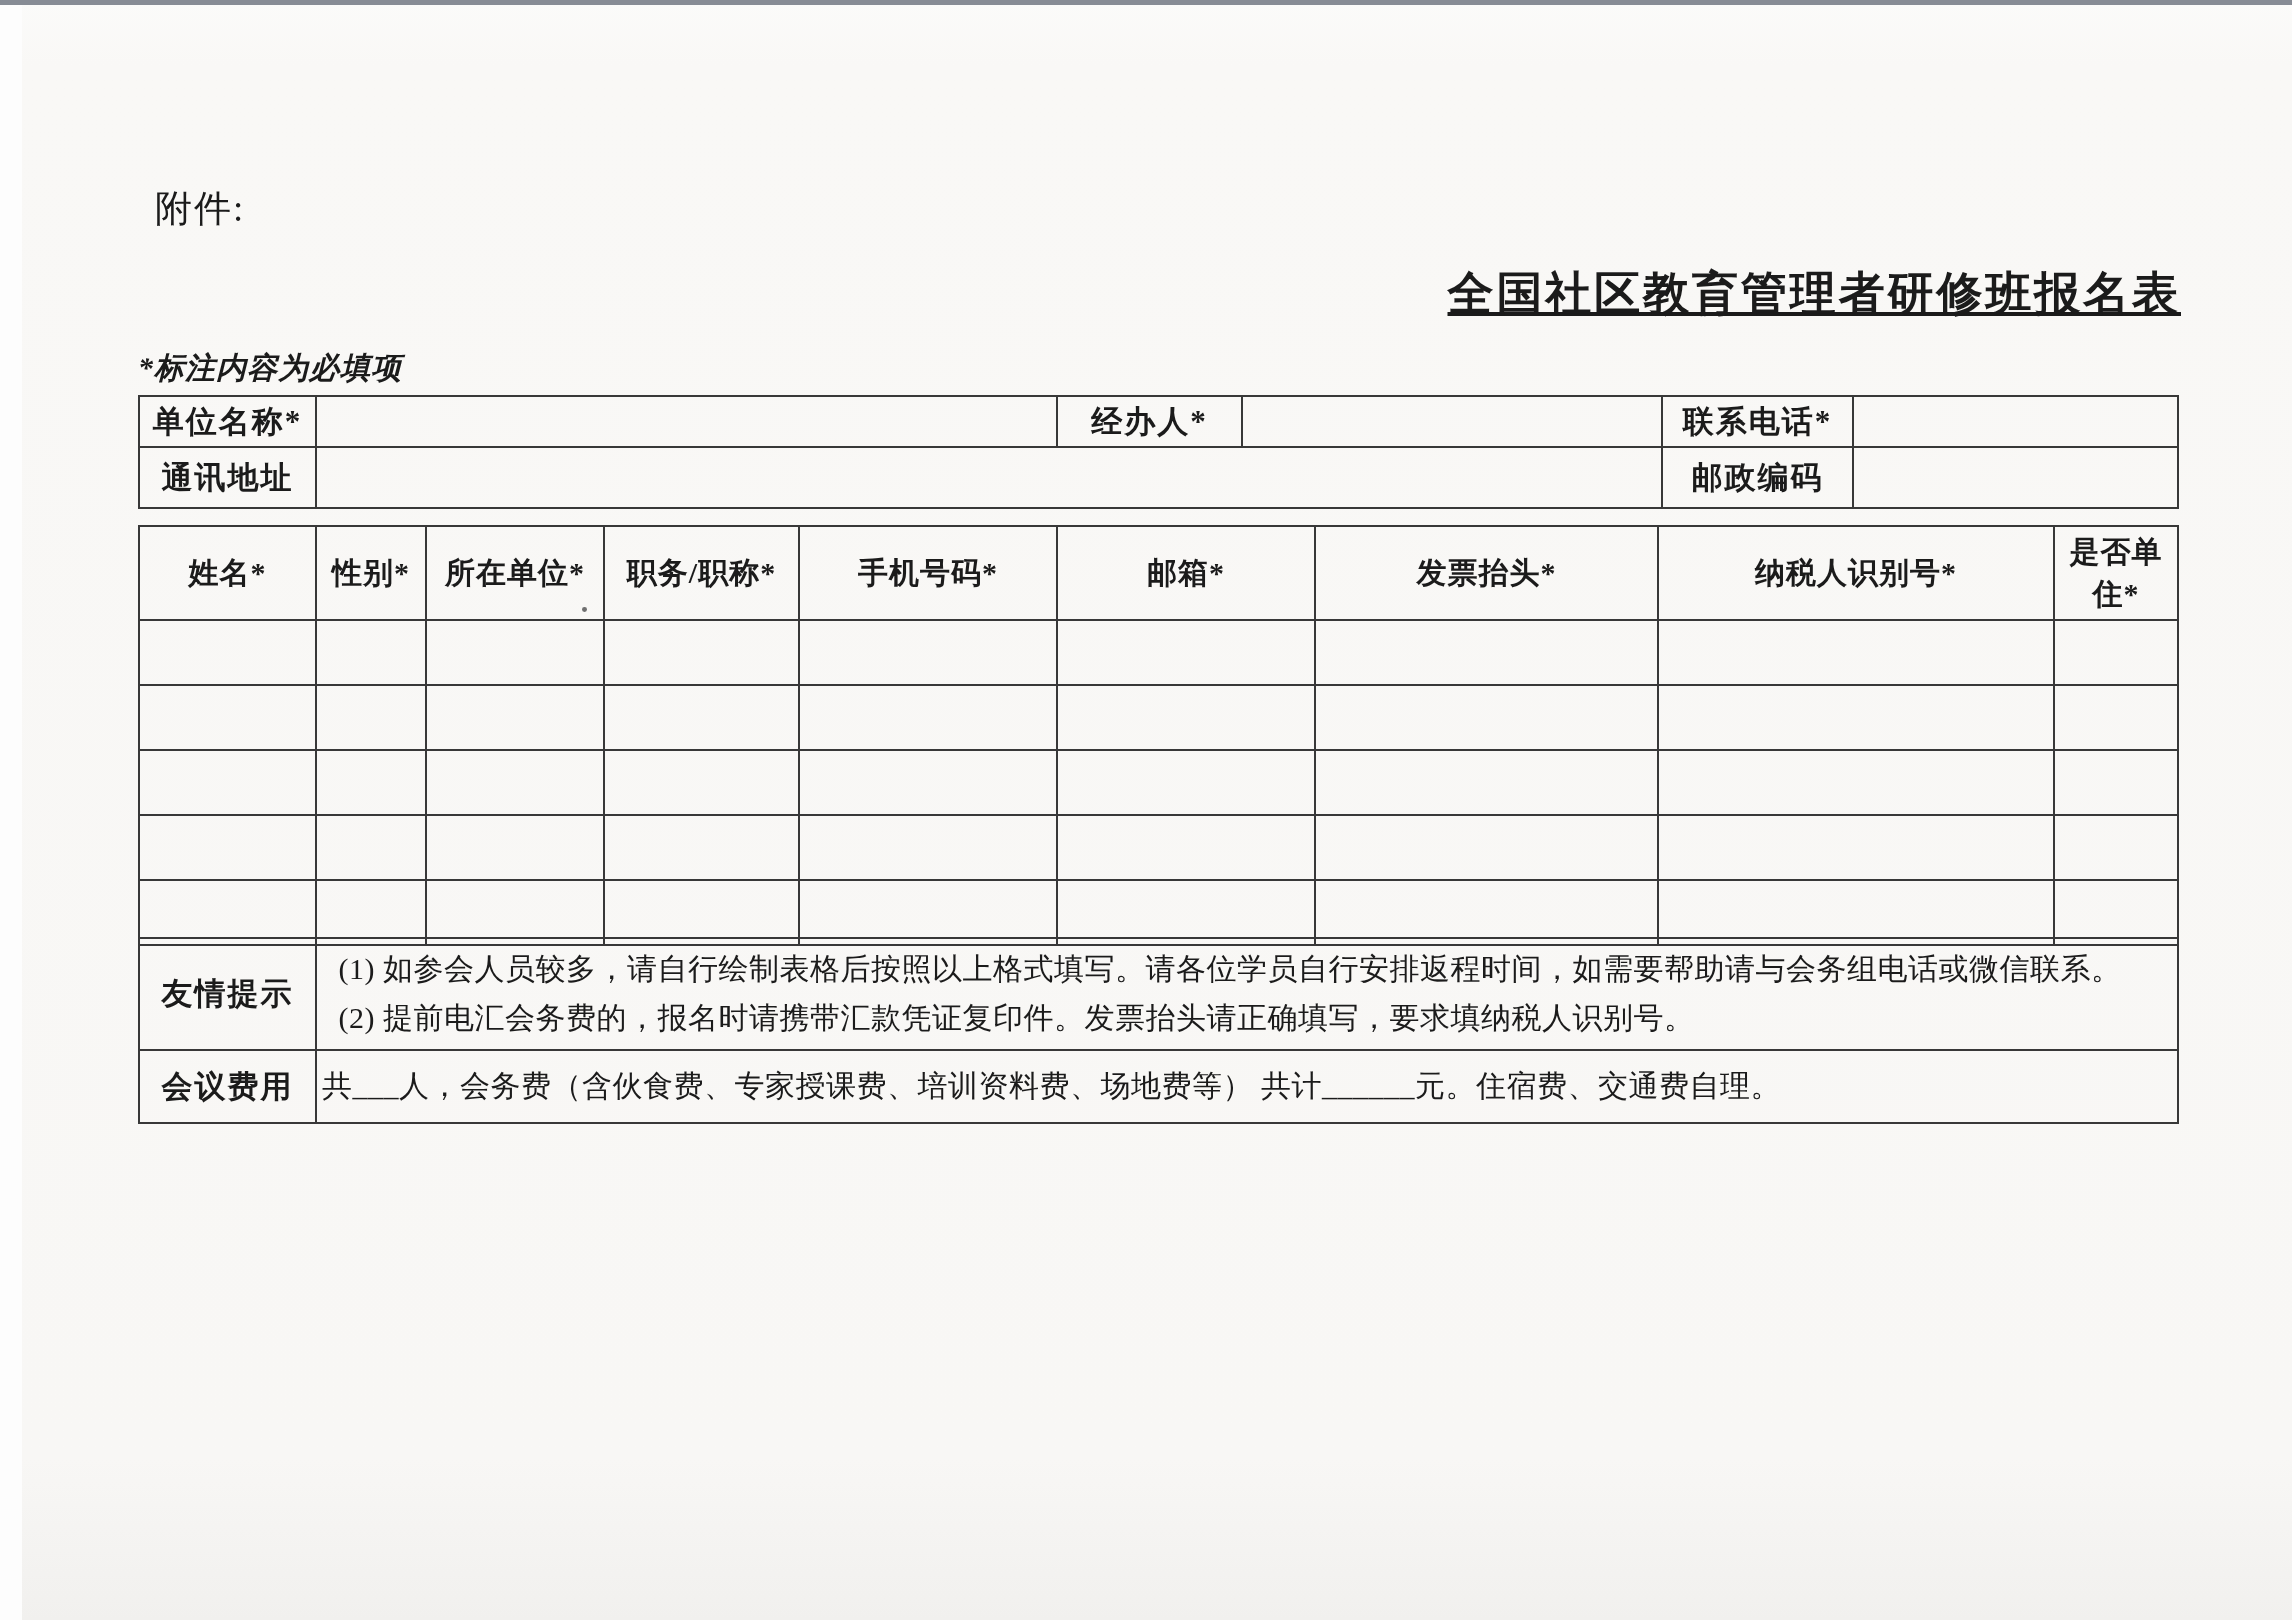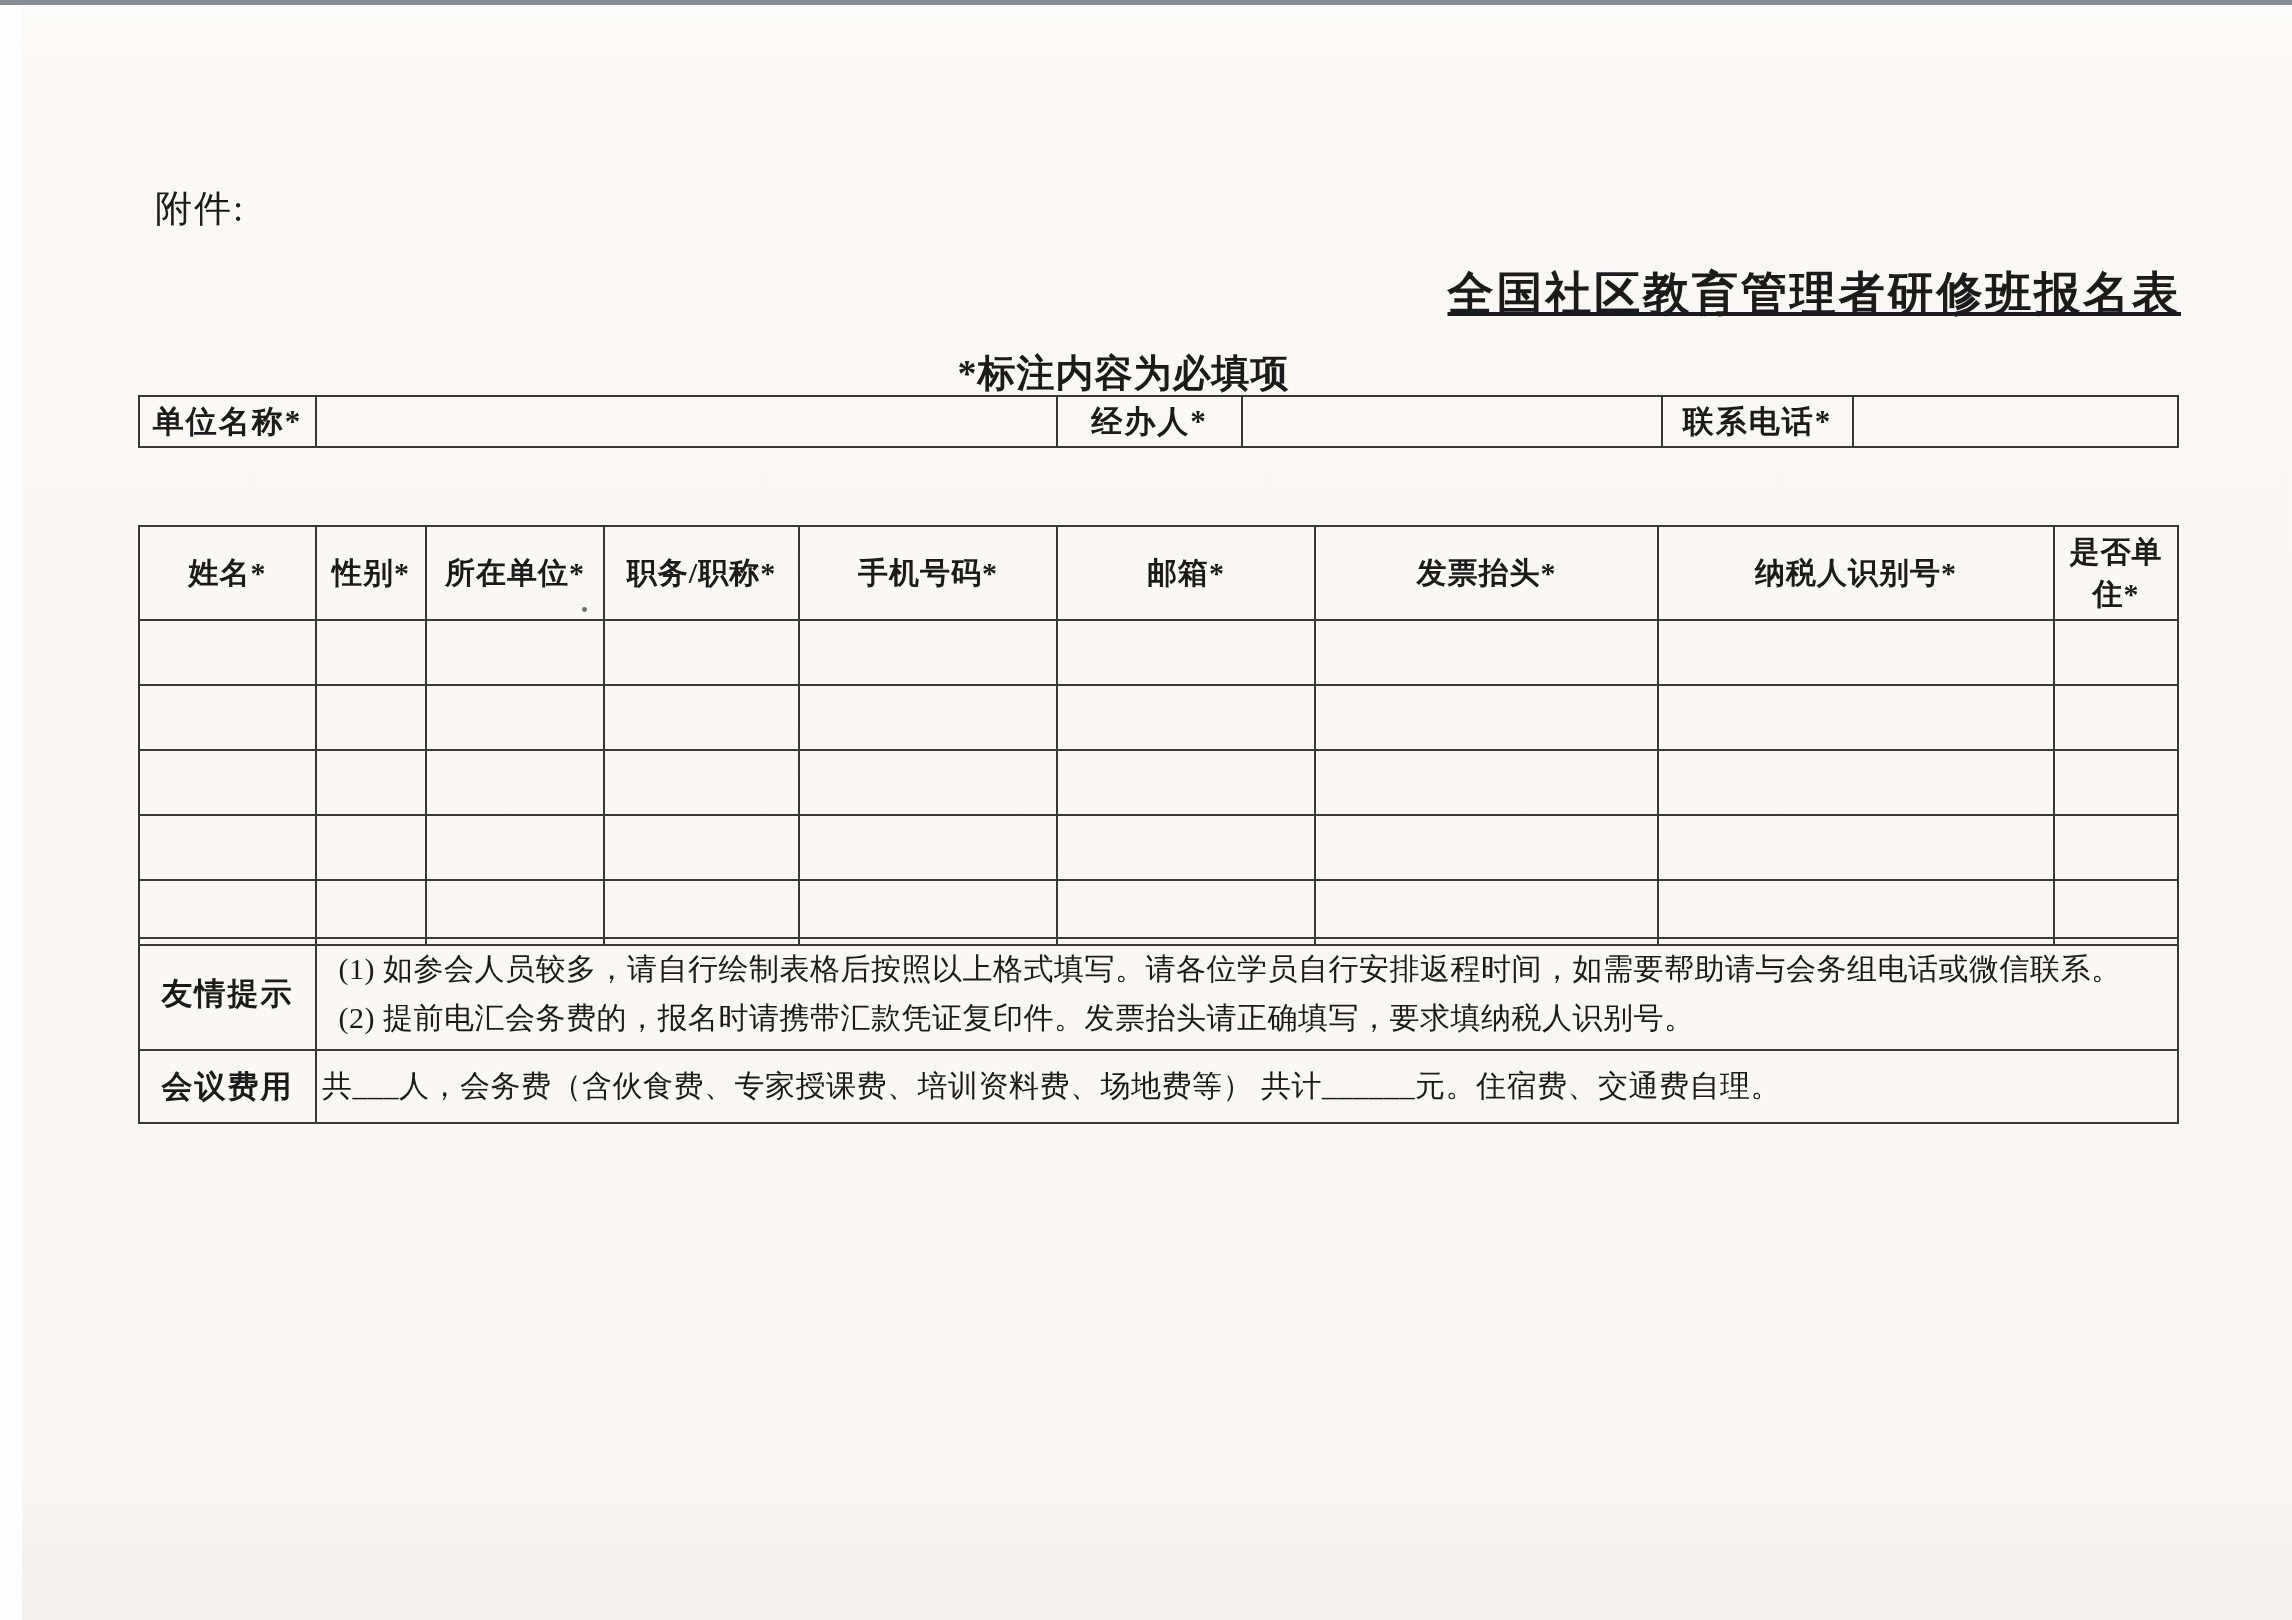--- a/index.html
+++ b/index.html
@@ -50,24 +50,25 @@
     font-size: 46px;
     font-weight: bold;
     letter-spacing: 2.9px;
     text-decoration: underline;
   }
   .required-note {
     position: absolute;
     left: 138px;
     top: 348px;
     width: 1971px;
-    text-align: center;
-    font-size: 38px;
+    text-align: left;
+    font-size: 30px;
     font-weight: bold;
     letter-spacing: 1px;
+    font-style: italic;
   }
   table {
     position: absolute;
     left: 138px;
     border-collapse: collapse;
     table-layout: fixed;
     width: 2040px;
     font-size: 30px;
   }
   td, th {
@@ -162,20 +163,26 @@
       <col style="width:191px">
       <col style="width:325px">
   </colgroup>
   <tbody>
       <tr>
     <td class="label-cell">单位名称*</td>
     <td class="value-cell"></td>
     <td class="label-cell">经办人*</td>
     <td class="value-cell"></td>
     <td class="label-cell">联系电话*</td>
+    <td class="value-cell"></td>
+  </tr>
+  <tr class="r2">
+    <td class="label-cell">通讯地址</td>
+    <td class="value-cell" colspan="3"></td>
+    <td class="label-cell">邮政编码</td>
     <td class="value-cell"></td>
   </tr>
 </tbody>
   </table>
 
 <table id="roster-table" class="tbl">
   <colgroup>
     <col style="width:177px">
       <col style="width:110px">
       <col style="width:178px">

